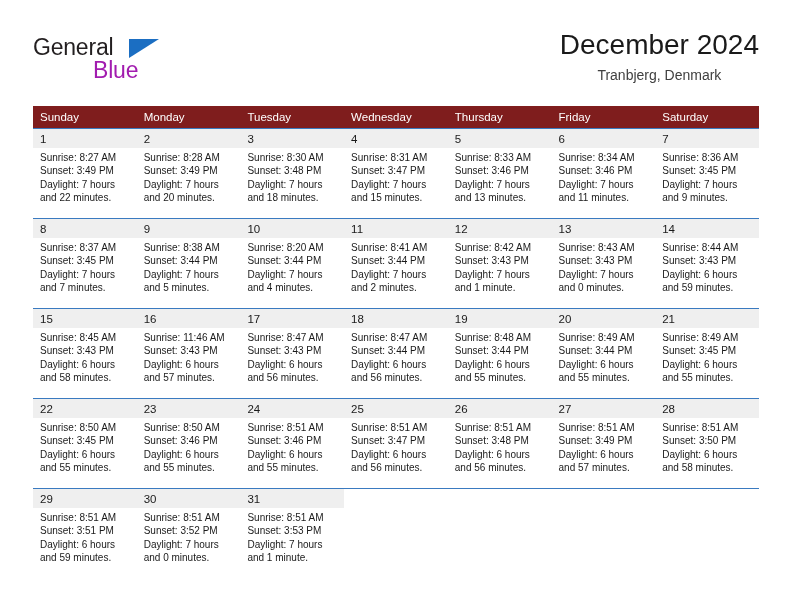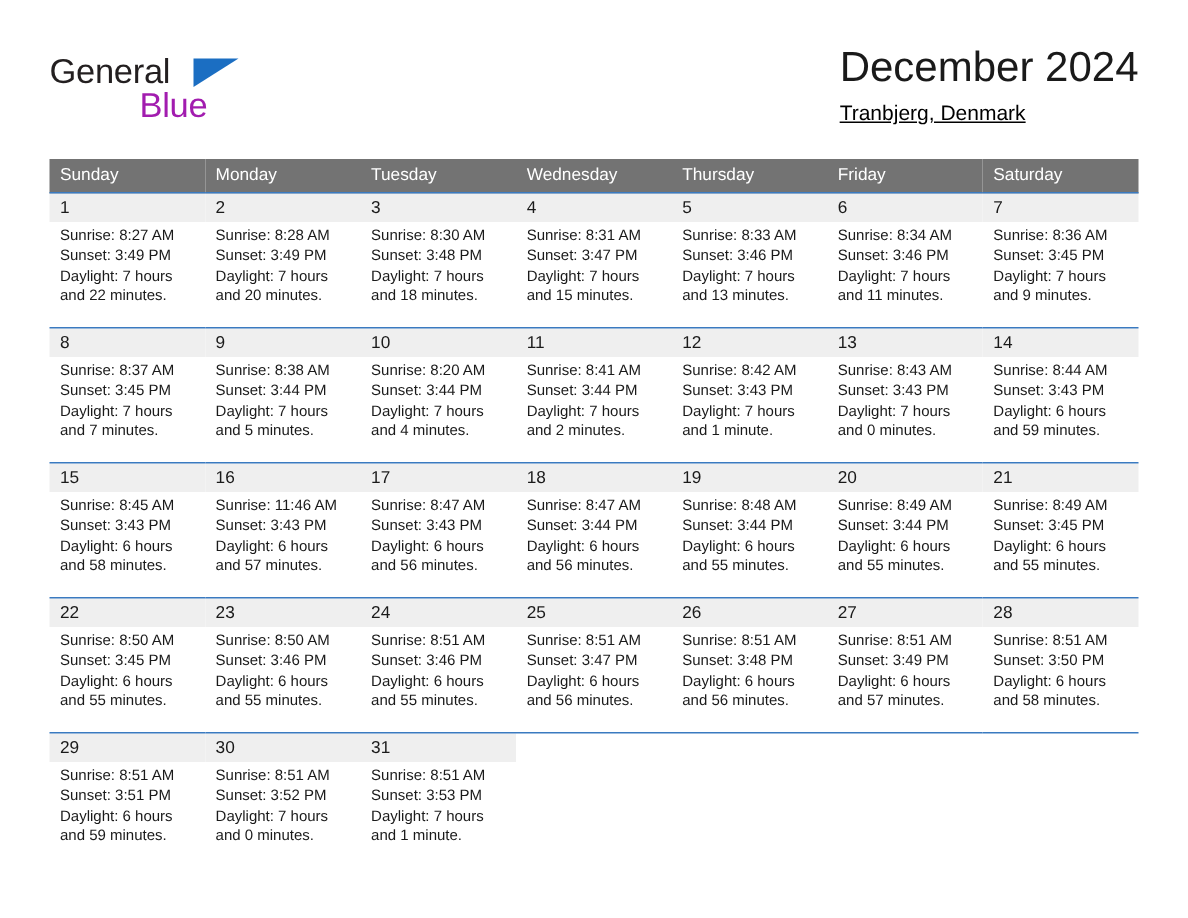--- a/index.html
+++ b/index.html
@@ -61,50 +61,49 @@
     font-size: 23px;
     line-height: 26px;
     color: #a21caf;
     letter-spacing: -0.2px;
   }
 
   .title-block {
     position: absolute;
     right: 0;
     top: 0;
-    text-align: left;
+    text-align: center;
   }
   .cal-title {
     font-size: 28px;
     line-height: 34px;
     color: #1a1a1a;
     font-weight: normal;
     margin: 0;
     white-space: nowrap;
   }
   .cal-subtitle {
     font-size: 14px;
     line-height: 20px;
-    color: #000000;
+    color: #404040;
     margin: 3px 0 10px 0;
     white-space: nowrap;
-    text-decoration: underline;
   }
 
   
   .calendar {
     position: absolute;
     left: 33px;
     top: 106px;
     width: 726px;
     border-collapse: collapse;
     table-layout: fixed;
   }
   .calendar th {
-    background: #737373;
+    background: #7f1d1d;
     color: #ffffff;
     font-size: 11.5px;
     font-weight: normal;
     text-align: left;
     padding: 5px 0 5px 7px;
     height: 20px;
     box-sizing: border-box;
     border: none;
   }
   .calendar td {

